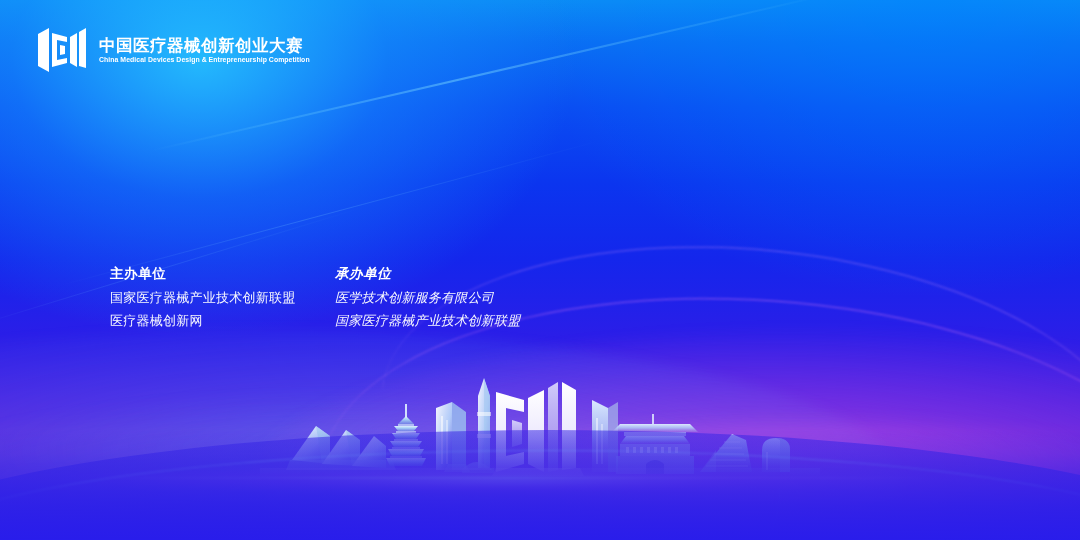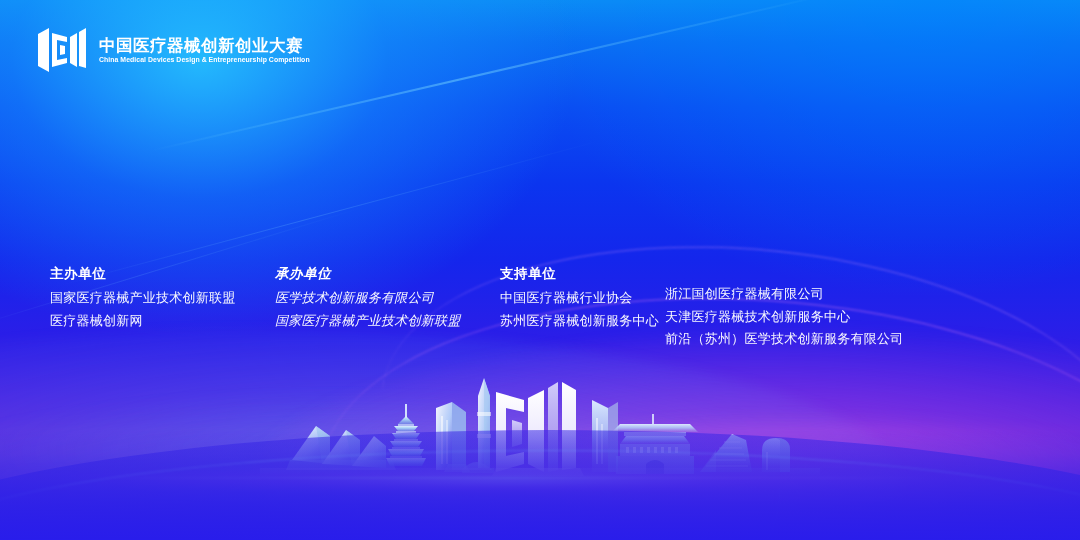--- a/index.html
+++ b/index.html
@@ -191,21 +191,21 @@
   .subtitle {
     margin-top:20px;
     font-size:19px; color:#ffffff; font-weight:normal;
     letter-spacing:1.6px; white-space:nowrap;
   }
 
   
   .orgs {
     position:absolute; left:0; right:0; top:265px;
     display:flex; justify-content:flex-start;
-    padding-left:50px;
+    padding-left:110px;
   }
   .org-col { display:flex; flex-direction:column; }
   .org-col.c1 { width:225px; }
   .org-col.c2 { width:225px;font-style:italic; }
   .org-col.c3 { width:165px; }
   .org-col.c4 { width:270px; padding-top:22px; }
   .org-head {
     font-size:13.5px; font-weight:bold; color:#ffffff;
     letter-spacing:.6px; margin-bottom:8px; white-space:nowrap;
   }
@@ -271,31 +271,21 @@
       <div class="org-item">国家医疗器械产业技术创新联盟</div>
       <div class="org-item">医疗器械创新网</div>
     </div>
 
     <div class="org-col c2">
       <div class="org-head">承办单位</div>
       <div class="org-item">医学技术创新服务有限公司</div>
       <div class="org-item">国家医疗器械产业技术创新联盟</div>
     </div>
 
-    <div class="org-col c3">
-      <div class="org-head">支持单位</div>
-      <div class="org-item">中国医疗器械行业协会</div>
-      <div class="org-item">苏州医疗器械创新服务中心</div>
-    </div>
-
-    <div class="org-col c4">
-      <div class="org-item">浙江国创医疗器械有限公司</div>
-      <div class="org-item">天津医疗器械技术创新服务中心</div>
-      <div class="org-item">前沿（苏州）医学技术创新服务有限公司</div>
-    </div>
+
 
   </div>
 
   <div class="skyline">
     <svg viewBox="0 0 1080 130">
       <defs>
         <linearGradient id="gBld" x1="0" y1="0" x2="0" y2="1">
           <stop offset="0%" stop-color="#e6f6ff" stop-opacity=".98"></stop>
           <stop offset="45%" stop-color="#a9d8f5" stop-opacity=".92"></stop>
           <stop offset="100%" stop-color="#7fa8e8" stop-opacity=".55"></stop>

